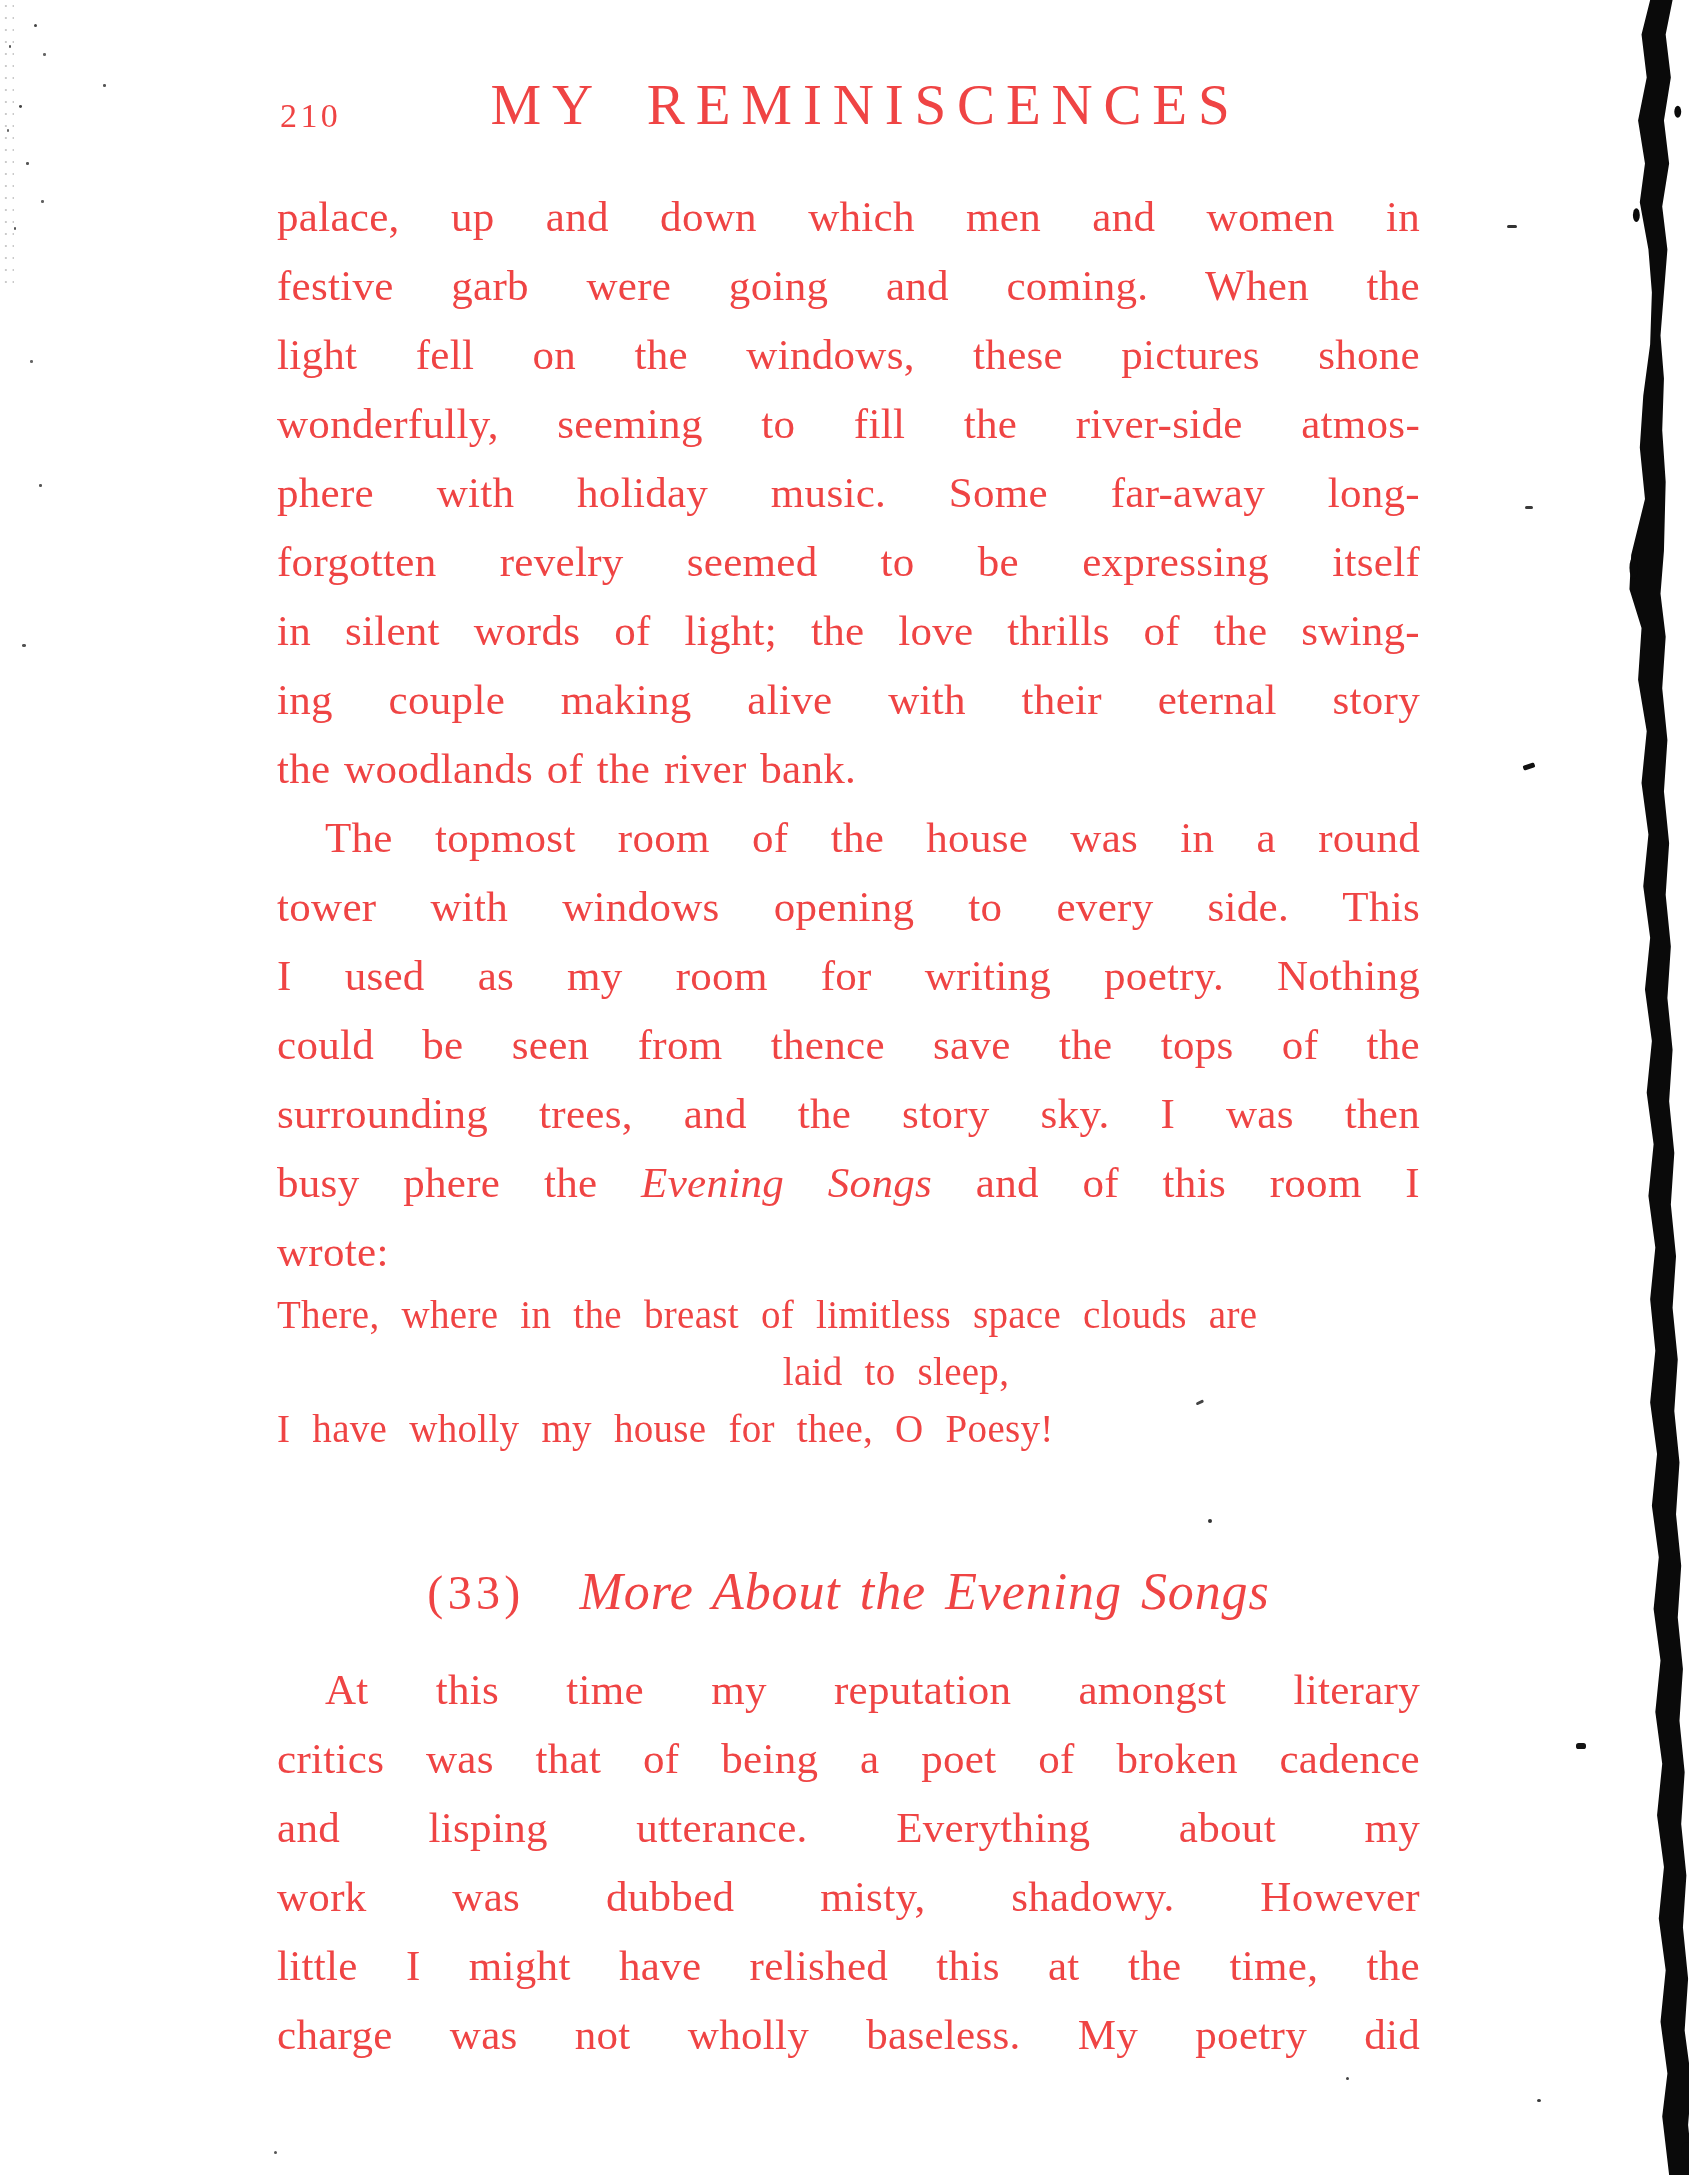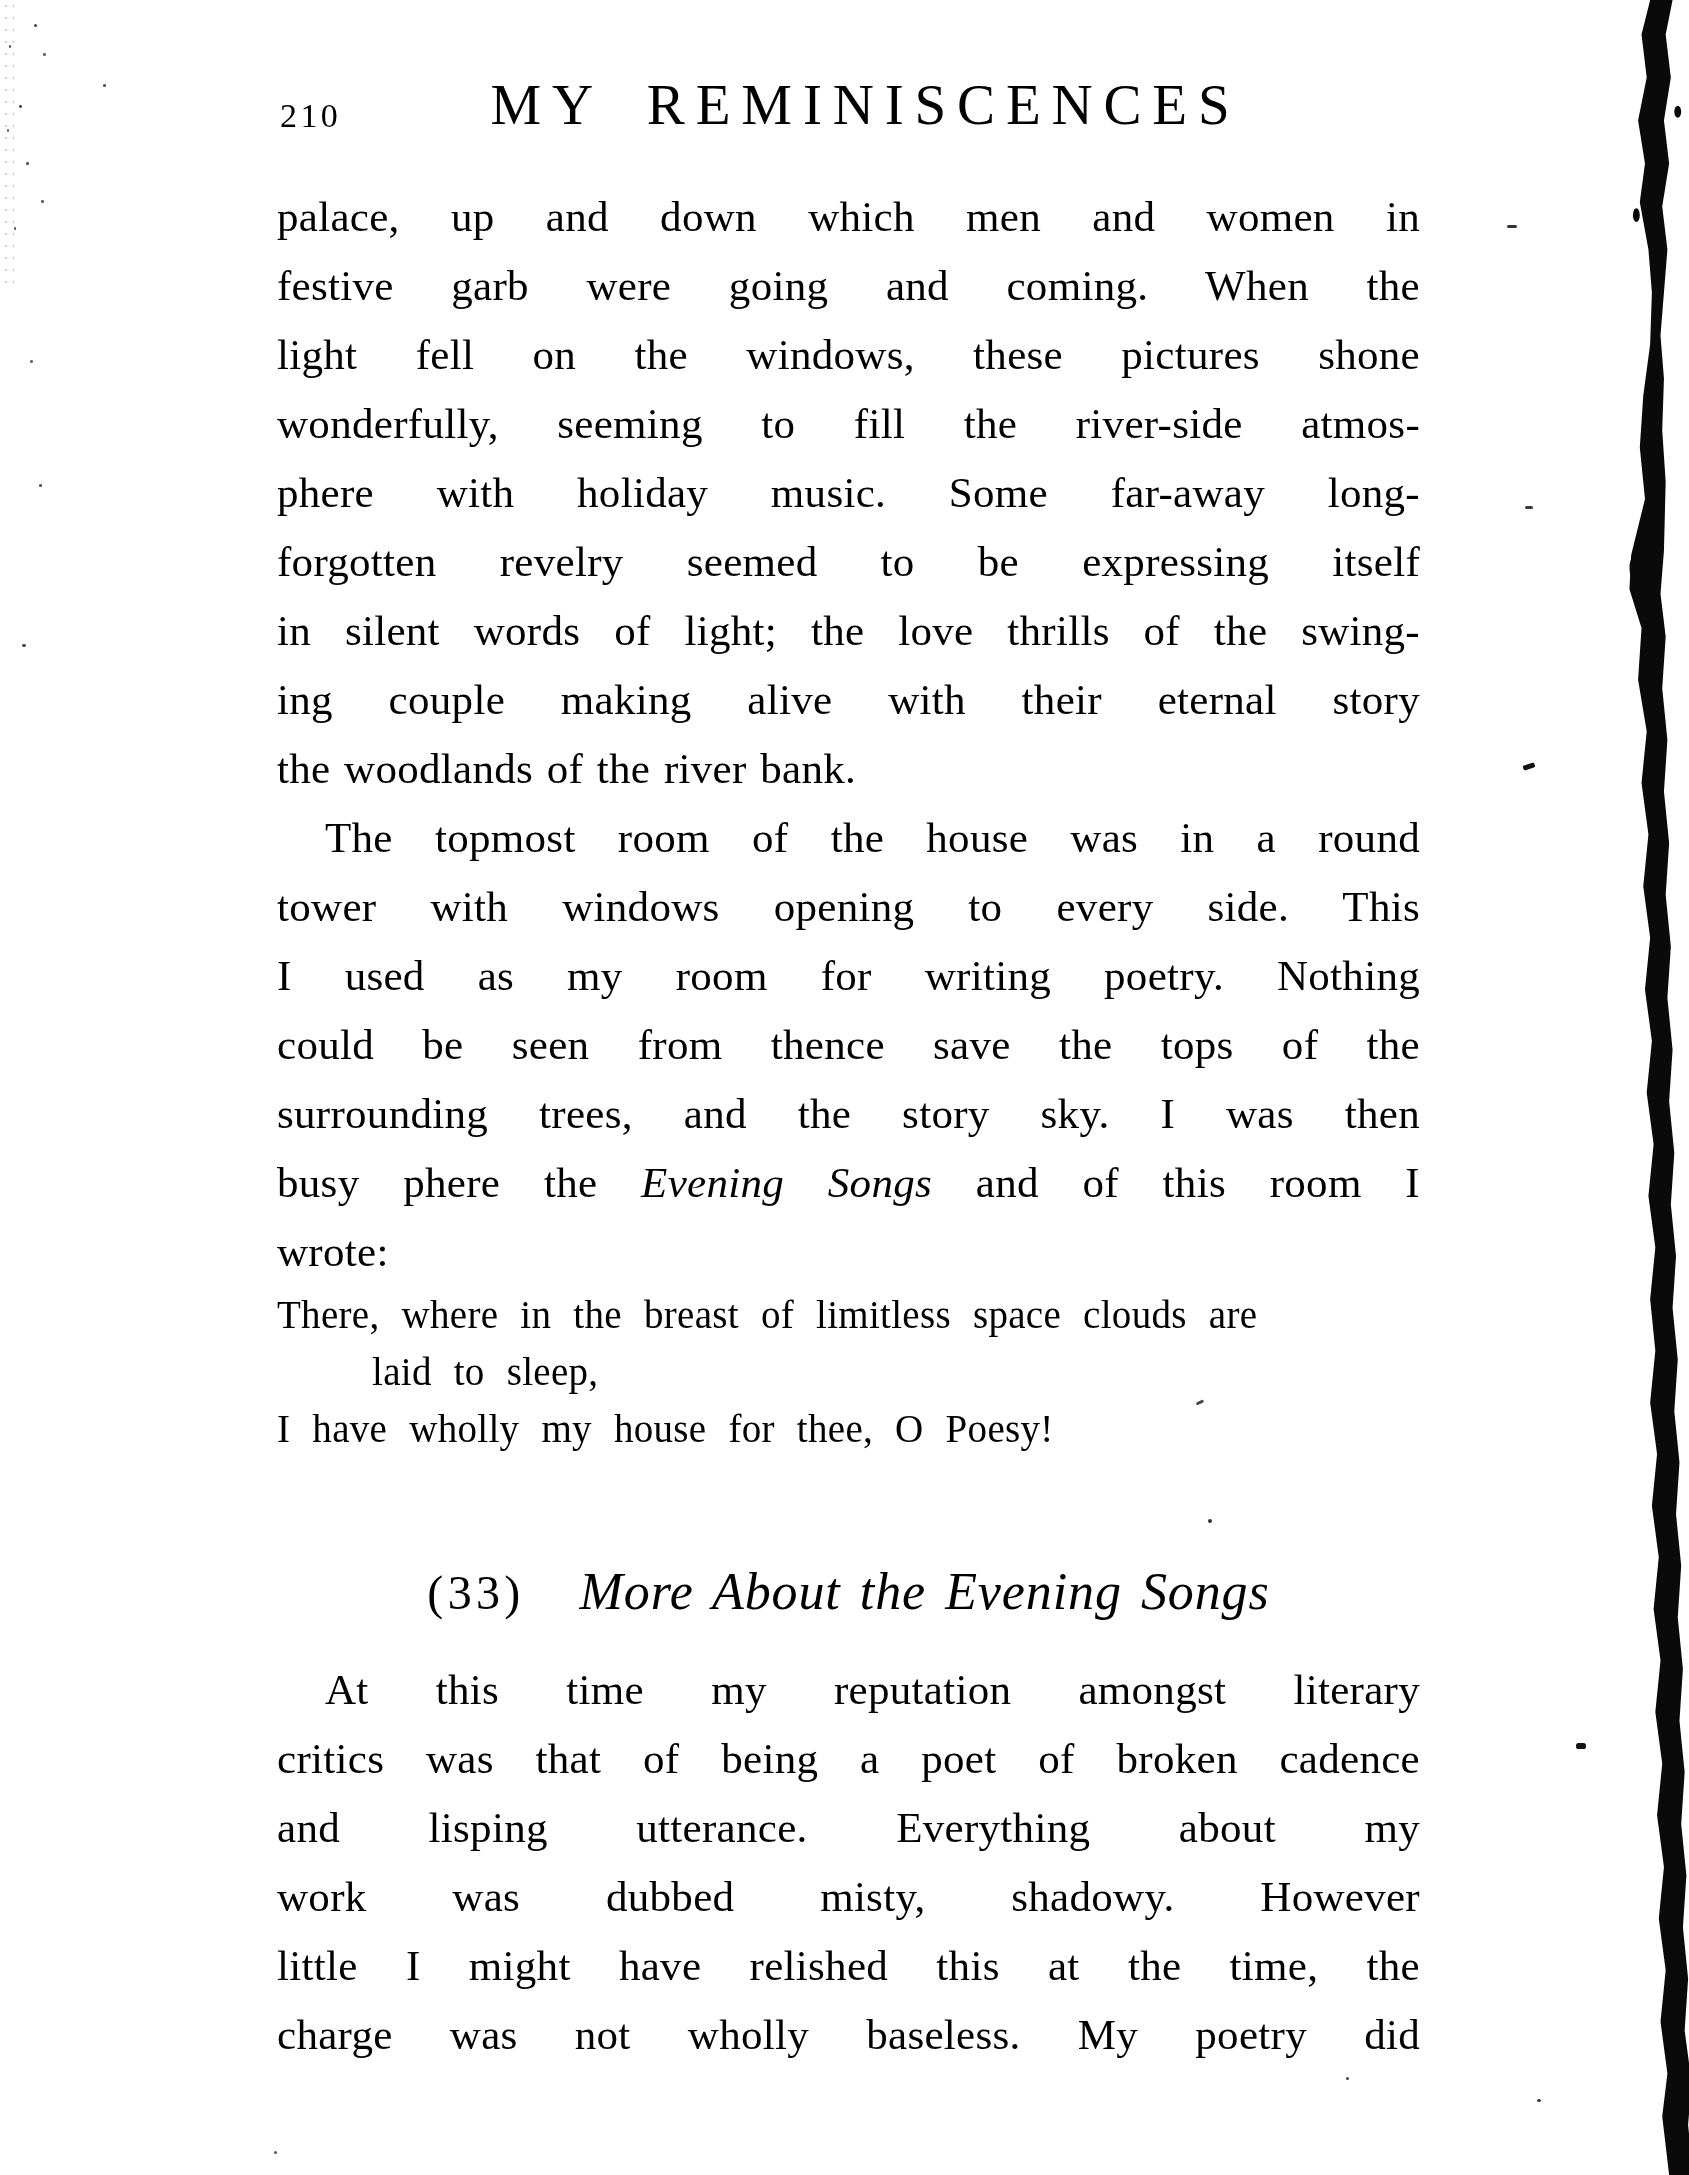--- a/index.html
+++ b/index.html
@@ -2,21 +2,21 @@
 <html style="font-size:13.8px"><head>
 <meta charset="utf-8">
 <style>
   html,body{margin:0;padding:0;background:#e8e8e8;}
   .page{
     position:relative;
     width:1690px;height:2175px;
     background:#ffffff;
     overflow:hidden;
     font-family:"Liberation Serif", serif;
-    color:#000000;
+    color:#ef4444;
   }
   
   .pagenum{
     position:absolute;left:280px;top:96px;
     font-size:34px;line-height:40px;letter-spacing:3.4px;
   }
   .running-title{
     position:absolute;left:294px;top:72px;width:1143px;
     text-align:center;
     font-size:57px;line-height:65px;
@@ -34,21 +34,21 @@
   .line.end{text-align-last:left;}
   .line.indent{text-indent:48px;}
   .it{font-style:italic;}
   
   .verse{margin-top:0px;}
   .vline{
     font-size:39px;line-height:57px;height:57px;
     letter-spacing:0.3px;word-spacing:12px;
     text-align:left;
   }
-  .vline.vindent{padding-left:95px;}
+  .vline.vindent{padding-left:95px;text-align:center;}
   
   .section-heading{
     margin-top:100px;height:69px;line-height:69px;
     text-align:center;white-space:nowrap;
   }
   .section-heading .num{
     font-size:48px;letter-spacing:4.3px;margin-right:55px;
   }
   .section-heading .title{
     font-style:italic;font-size:52px;letter-spacing:0.9px;word-spacing:5.2px;

